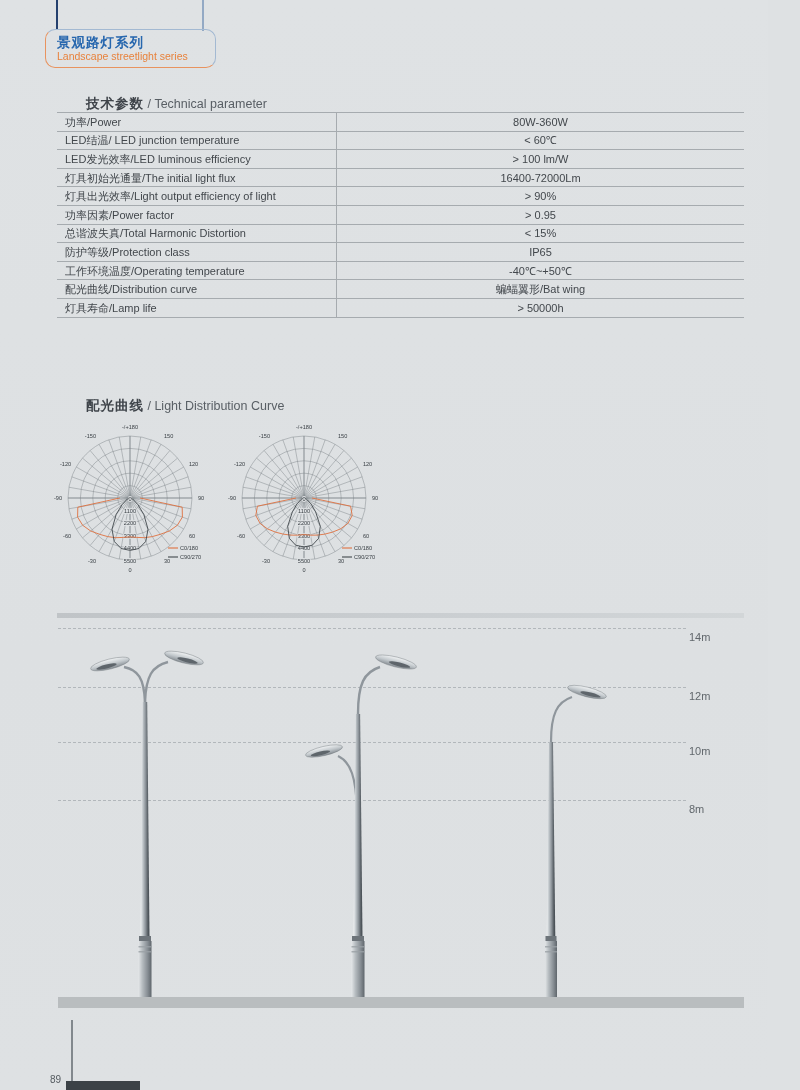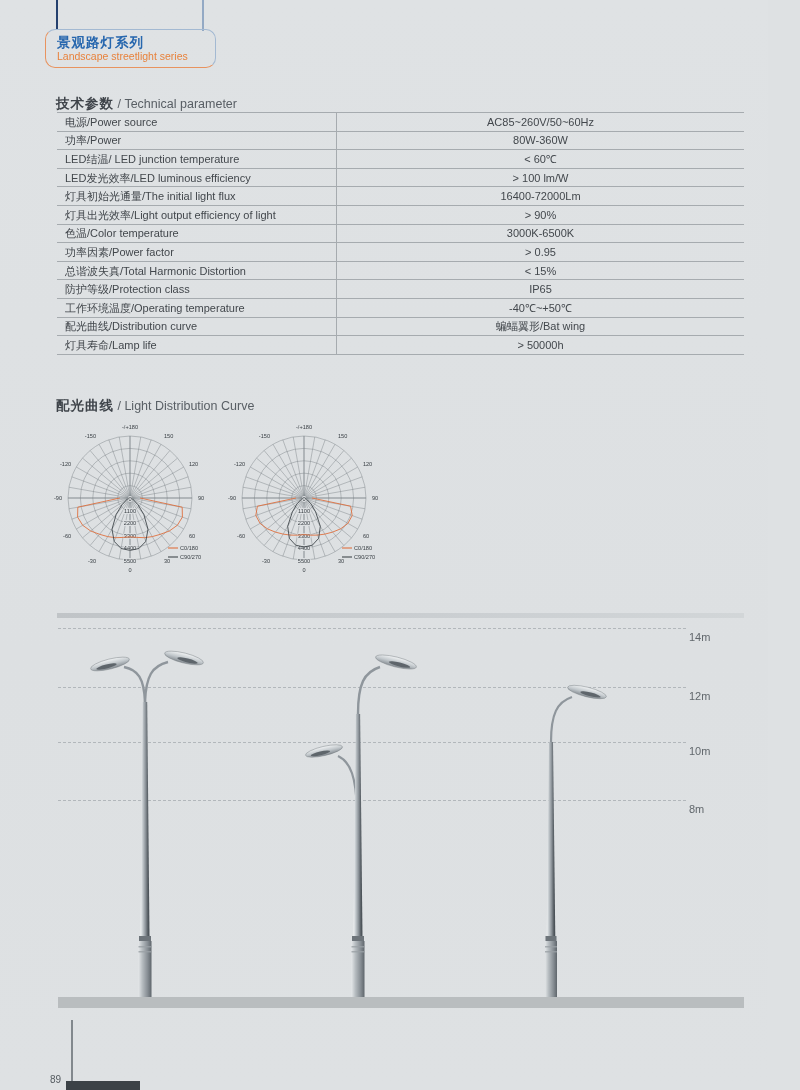--- a/index.html
+++ b/index.html
@@ -9,21 +9,21 @@
   
   .top-tick{position:absolute;left:56px;top:0;width:2px;height:30px;background:#24406e;}
   .top-tick2{position:absolute;left:202px;top:0;width:1.5px;height:31px;background:#93a9c4;}
   .badge{position:absolute;left:45px;top:29px;width:152px;padding:5px 6px 4px 11px;
          border:1.5px solid;border-color:#a3b9d2 #a3b9d2 #e8935f #e8935f;border-radius:10px;}
   .badge-zh{font-size:13.5px;font-weight:bold;color:#2767ae;letter-spacing:1px;line-height:15px;}
   .badge-en{font-size:10.5px;color:#e8823c;line-height:13px;}
 
   
   .sec{position:absolute;left:56px;margin:0;font-weight:normal;white-space:nowrap;}
-  .sec .zh{font-size:13.5px;font-weight:bold;color:#3f444a;letter-spacing:1px;}
+  .sec .zh{font-size:13.5px;font-weight:bold;color:#3f444a;letter-spacing:1px;margin-left:30px;}
   .sec .sep,.sec .en{font-size:12.5px;color:#585e64;}
   #sec-tech{top:86px;} #sec-curve{top:388px;} #sec-series{top:589px;}
   .series-rule{position:absolute;left:57px;top:613px;width:687px;height:5px;
                background:linear-gradient(90deg,#c0c4c7,#cbcfd2 60%,#d2d6d8);}
 
   
   .param-table{position:absolute;left:57px;top:112px;width:687px;border-collapse:collapse;}
   .param-table td{border-top:1px solid #a6abaf;border-bottom:1px solid #a6abaf;
                   font-size:11px;color:#42474c;height:17.6px;padding:0 8px;line-height:12px;}
   .param-table td.lbl{width:263px;border-right:1px solid #a6abaf;text-align:left;}
@@ -56,46 +56,38 @@
   <div class="badge">
     <div class="badge-zh">景观路灯系列</div>
     <div class="badge-en">Landscape streetlight series</div>
   </div>
 
   <h2 class="sec" id="sec-tech"><span class="zh">技术参数</span><span class="sep"> / </span><span class="en">Technical parameter</span></h2>
 
   <table class="param-table">
     <tbody>
         <tr>
-          <td class="lbl">电源/Power source</td>
-          <td class="val">AC85~260V/50~60Hz</td>
-        </tr>
-        <tr>
           <td class="lbl">功率/Power</td>
           <td class="val">80W-360W</td>
         </tr>
         <tr>
           <td class="lbl">LED结温/ LED junction temperature</td>
           <td class="val">&lt; 60℃</td>
         </tr>
         <tr>
           <td class="lbl">LED发光效率/LED luminous efficiency</td>
           <td class="val">&gt; 100 lm/W</td>
         </tr>
         <tr>
           <td class="lbl">灯具初始光通量/The initial light flux</td>
           <td class="val">16400-72000Lm</td>
         </tr>
         <tr>
           <td class="lbl">灯具出光效率/Light output efficiency of light</td>
           <td class="val">&gt; 90%</td>
-        </tr>
-        <tr>
-          <td class="lbl">色温/Color temperature</td>
-          <td class="val">3000K-6500K</td>
         </tr>
         <tr>
           <td class="lbl">功率因素/Power factor</td>
           <td class="val">&gt; 0.95</td>
         </tr>
         <tr>
           <td class="lbl">总谐波失真/Total Harmonic Distortion</td>
           <td class="val">&lt; 15%</td>
         </tr>
         <tr>

